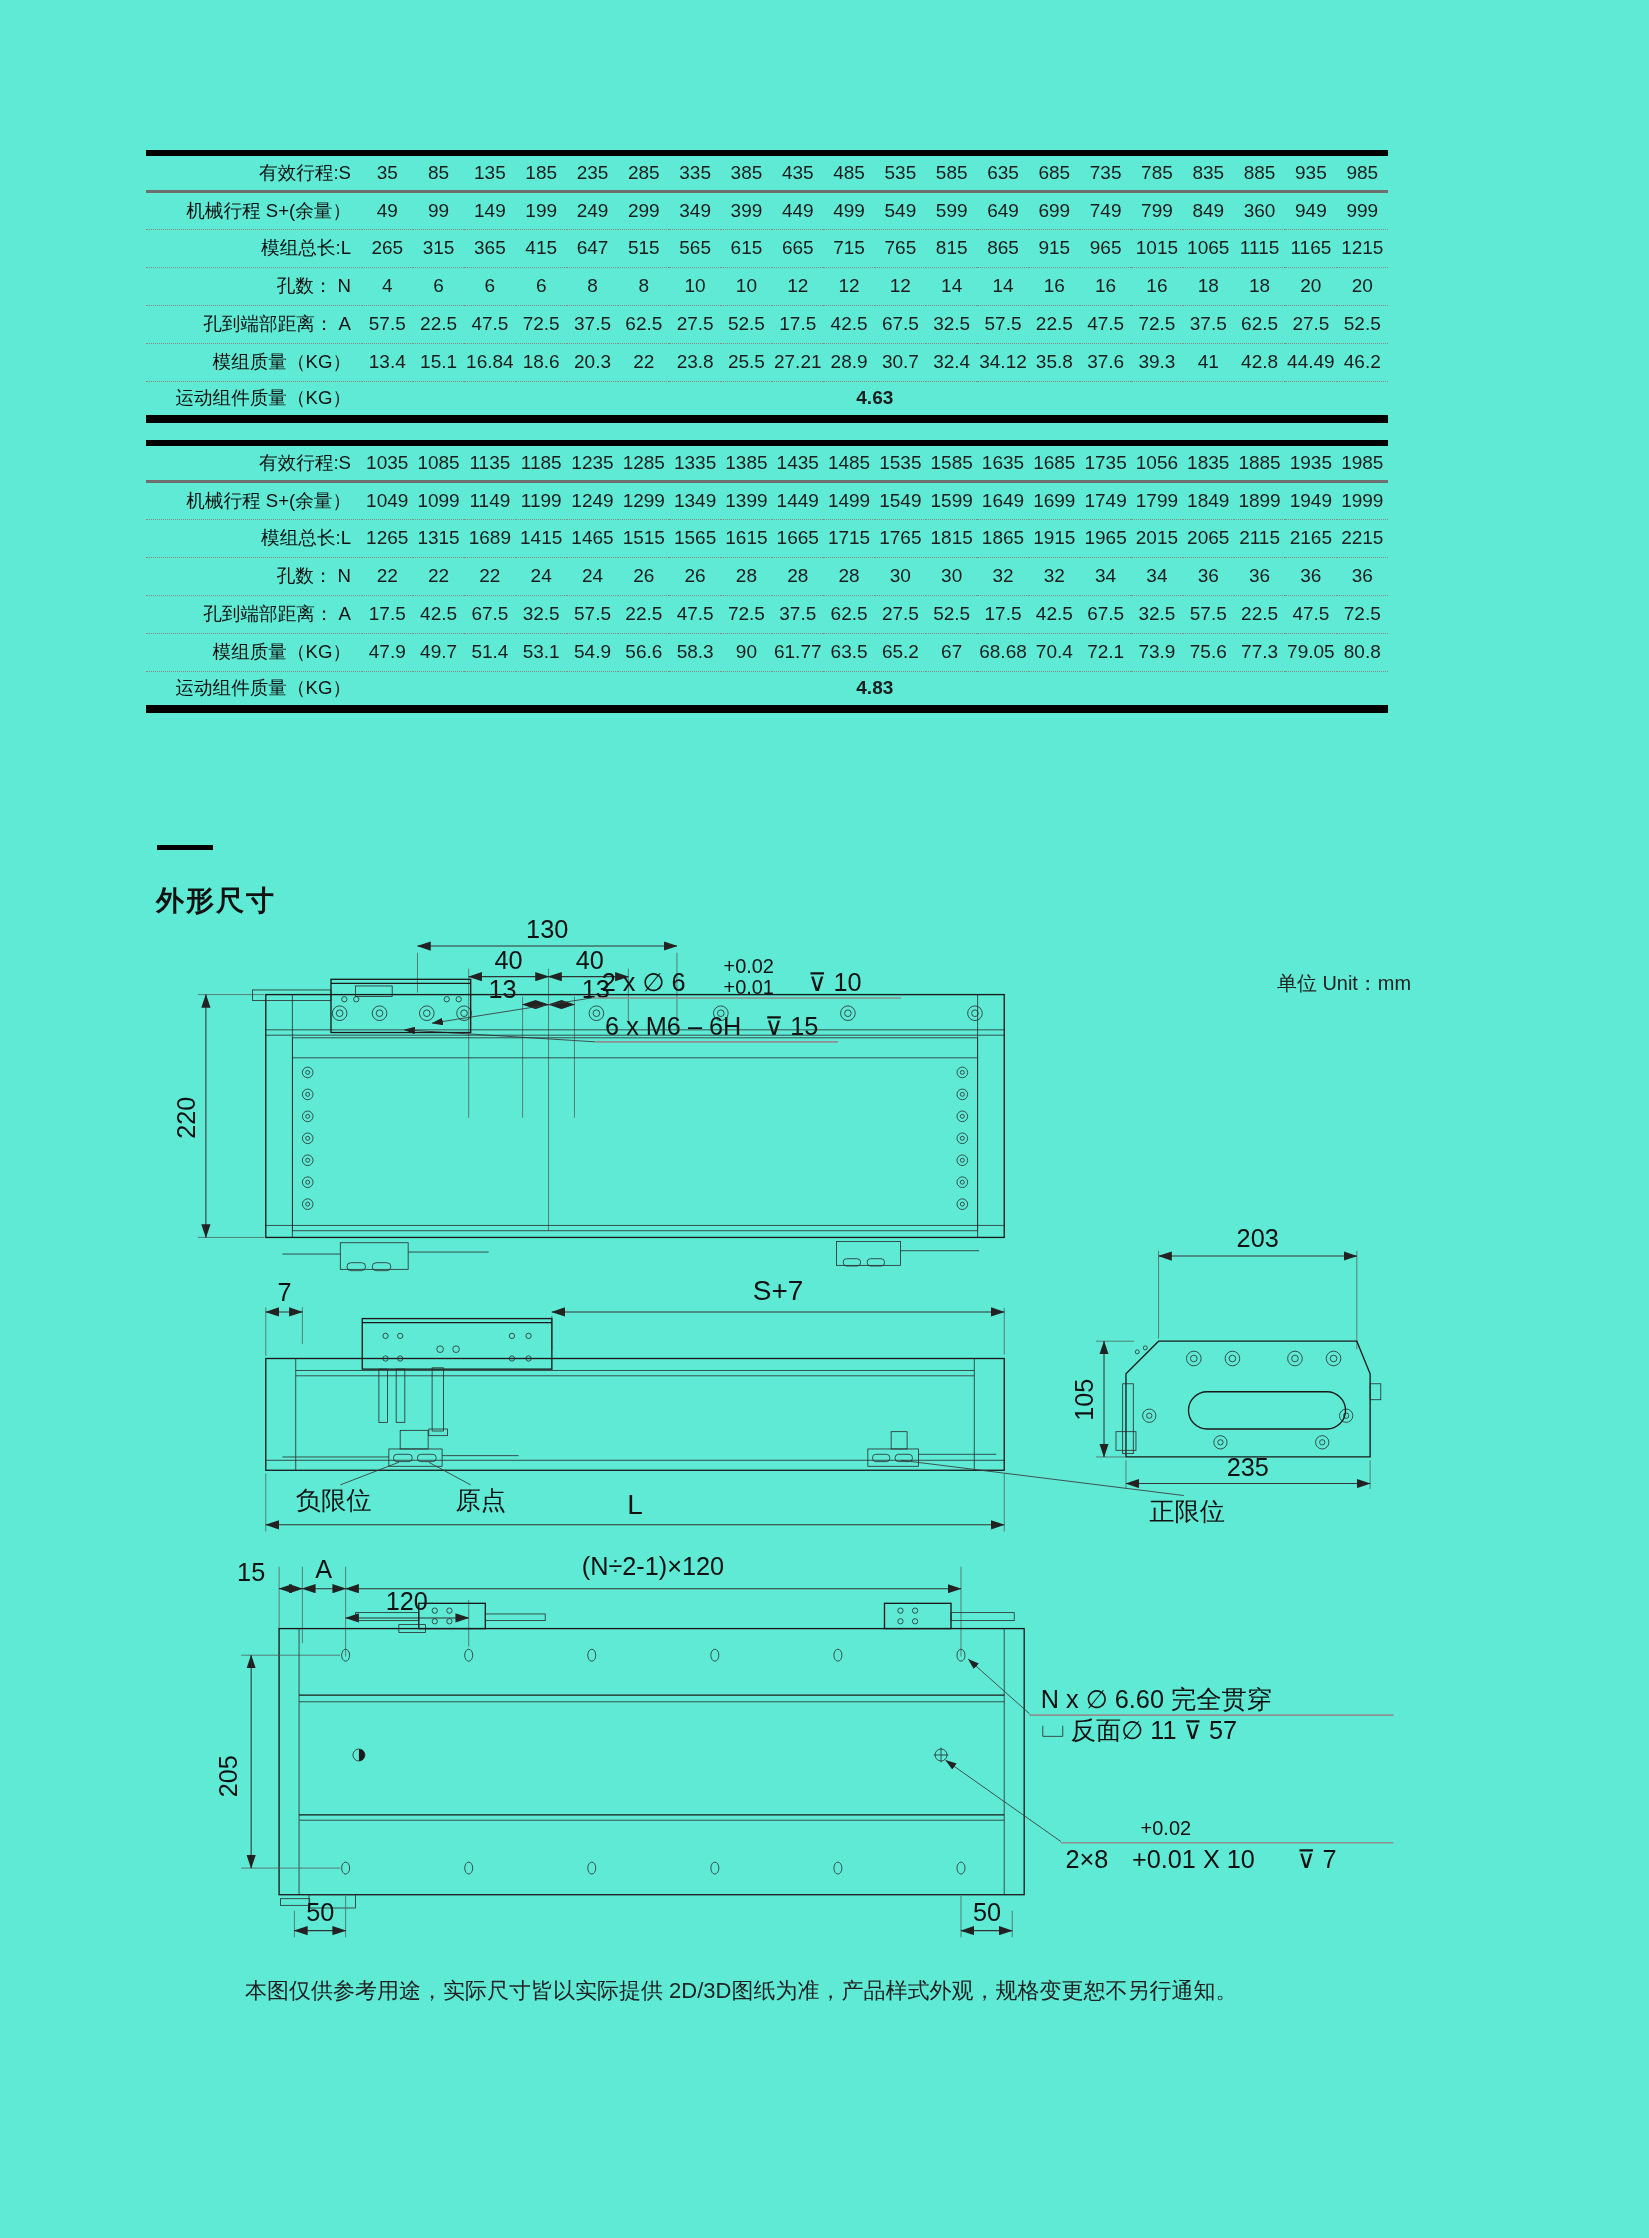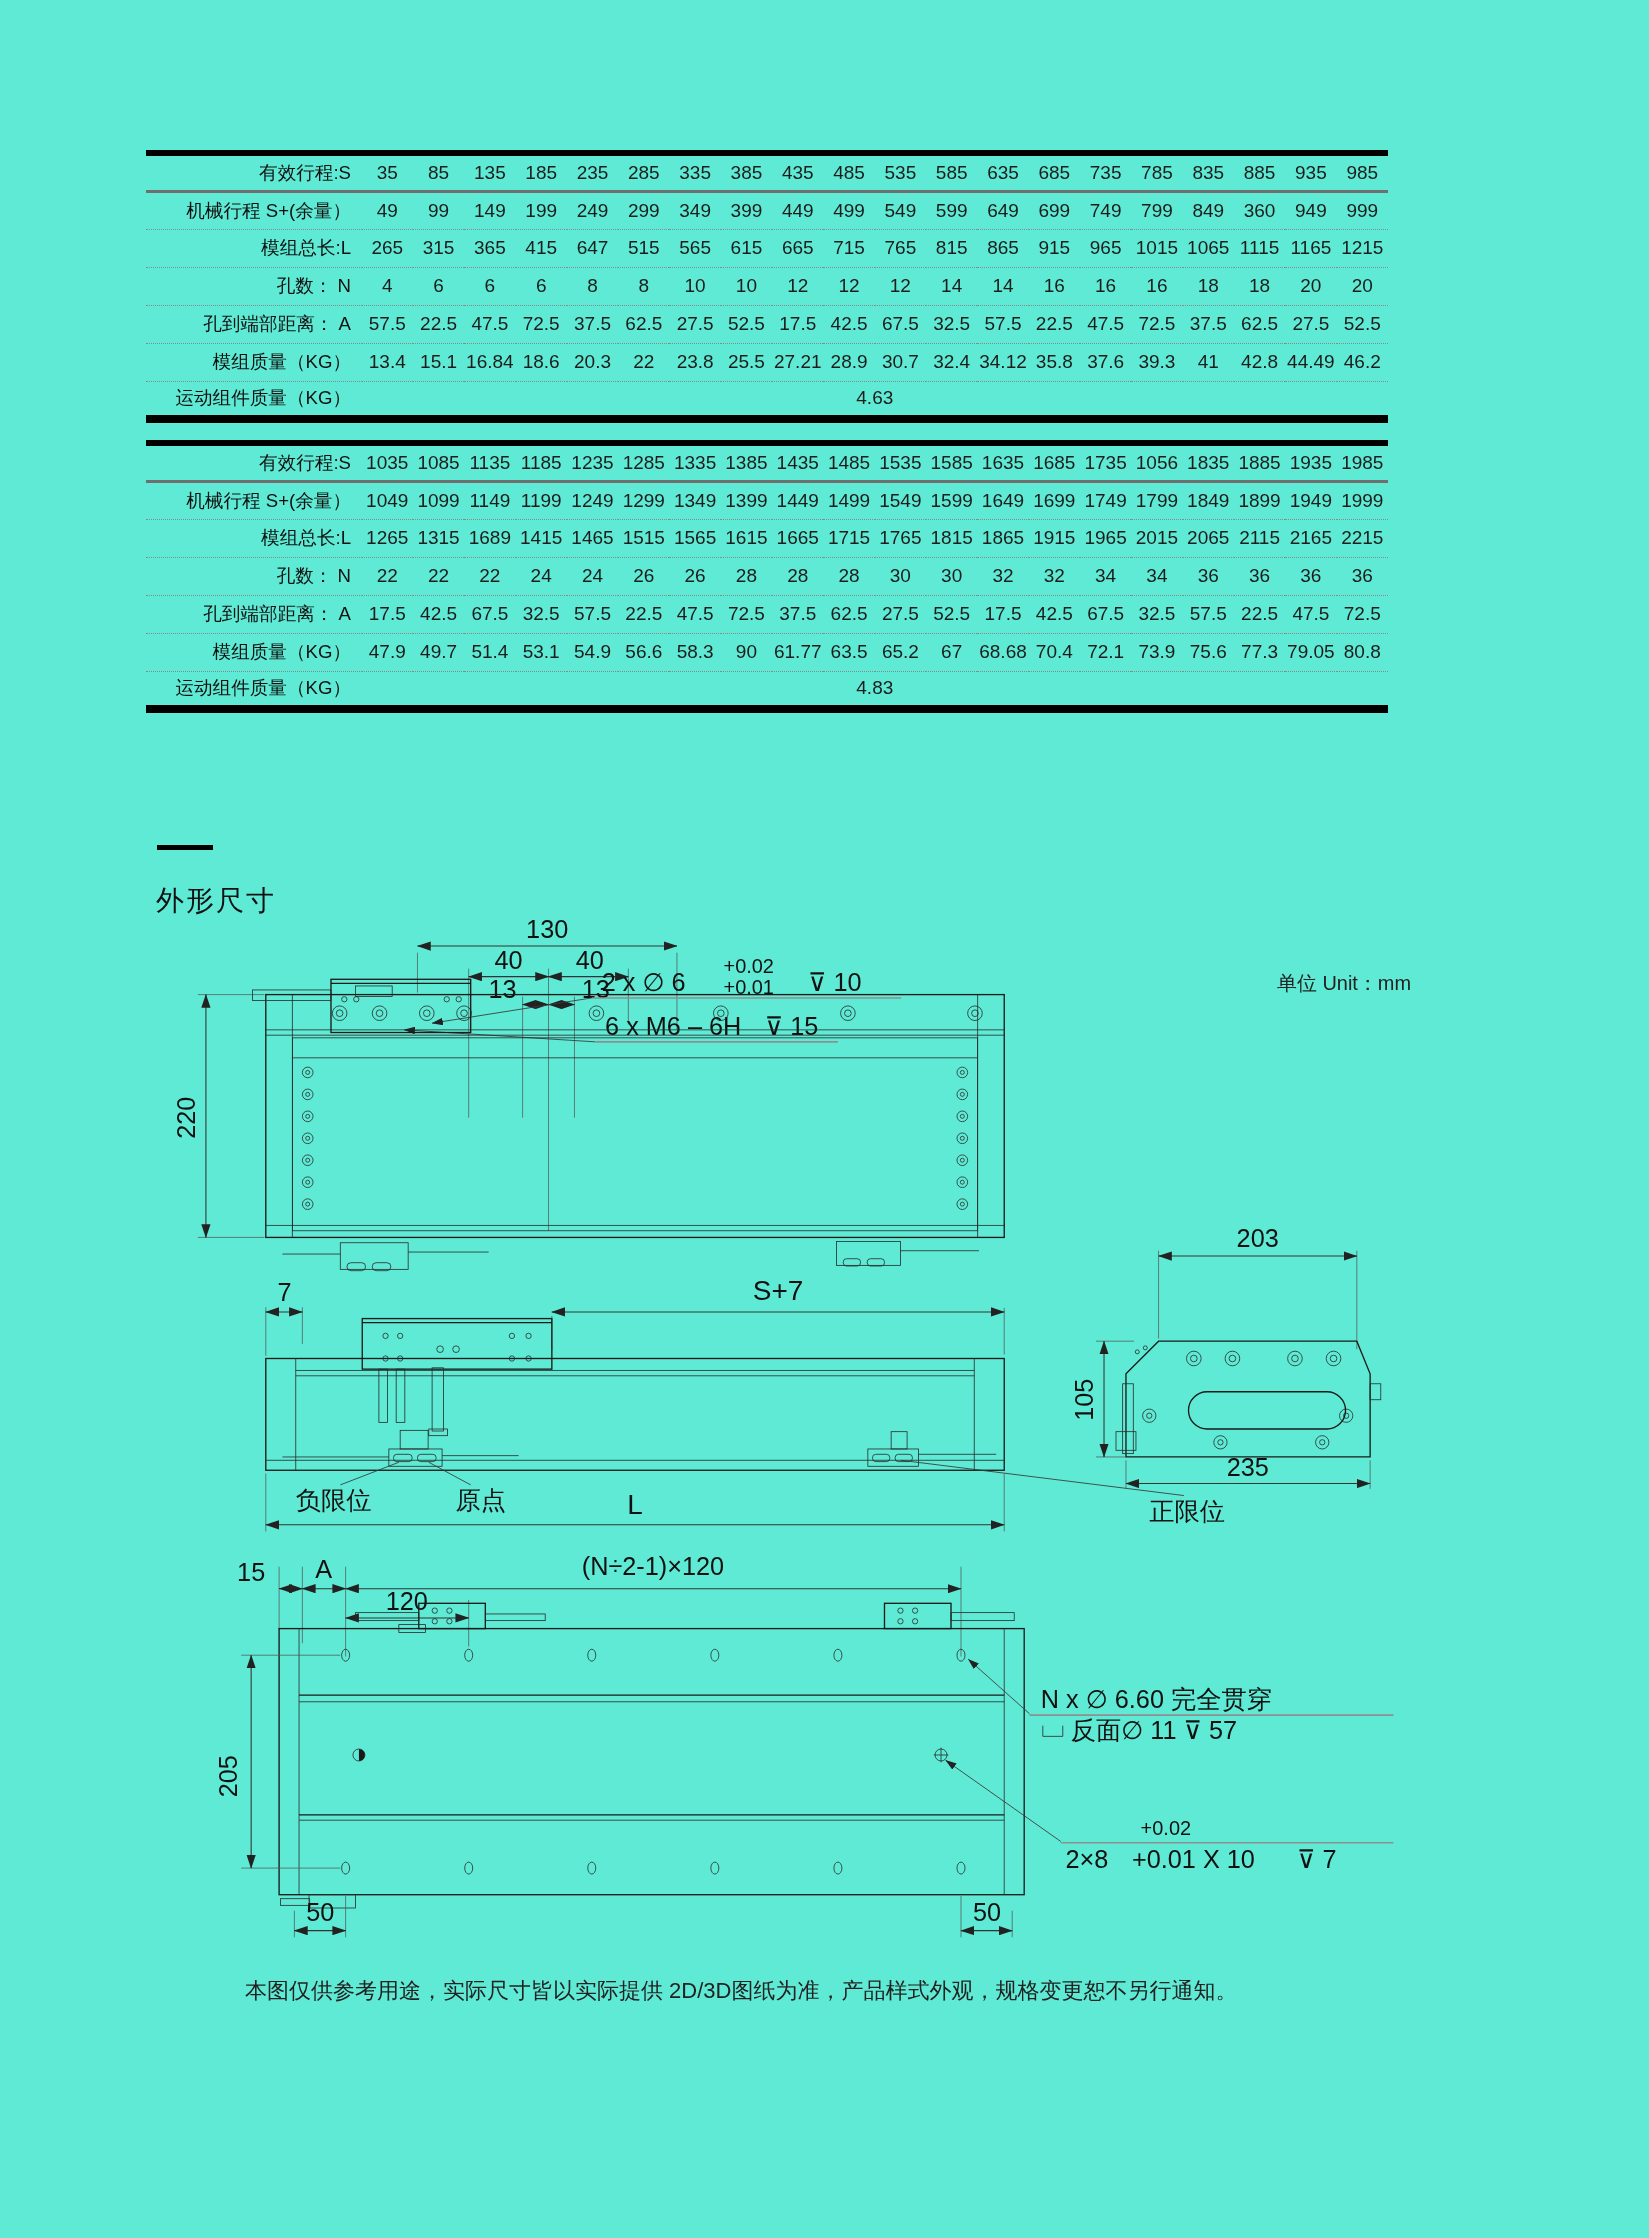--- a/index.html
+++ b/index.html
@@ -8,26 +8,26 @@
 
   
   table.spec{position:absolute;left:146px;width:1242px;border-collapse:collapse;table-layout:fixed;}
   #table1{top:150px;} #table2{top:440px;}
   table.spec tr{height:38px;border-bottom:1.3px dotted #8a8a8a;}
   table.spec tr.first{border-top:6.7px solid #000;border-bottom:3.3px solid #6f6f6f;}
   table.spec tr.last{border-bottom:8.6px solid #000;border-top:1.3px dotted #8a8a8a;}
   table.spec th{width:204px;text-align:right;padding-right:10.6px;font-weight:normal;
                 font-size:18.6px;white-space:nowrap;color:#111;}
   table.spec td{text-align:center;font-size:19px;color:#1c1c1c;padding:0;}
-  table.spec td.span{font-size:19px;}
+  table.spec td.span{font-size:19px;font-weight:bold;}
 
   
   .overbar{position:absolute;left:157px;top:845px;width:56px;height:5.3px;background:#000;}
   .section-title{position:absolute;left:156px;top:859px;font-size:28px;letter-spacing:2px;
-                 font-weight:400;color:#111;}
+                 font-weight:700;color:#111;}
 
   
   svg.drawing{position:absolute;left:166px;top:918px;}
   .ln{fill:none;stroke:#1a1a1a;stroke-width:2;}
   .tn{fill:none;stroke:#2a2a2a;stroke-width:1.2;}
   .dim{stroke:#333;stroke-width:1.6;fill:none;}
   .ext{stroke:#555;stroke-width:1.1;fill:none;}
   .ldr{stroke:#3a3a3a;stroke-width:1.3;fill:none;}
   .shelf{stroke:#8f8f8f;stroke-width:2.4;fill:none;}
   svg text{fill:#111;font-family:"Liberation Sans",sans-serif;}

